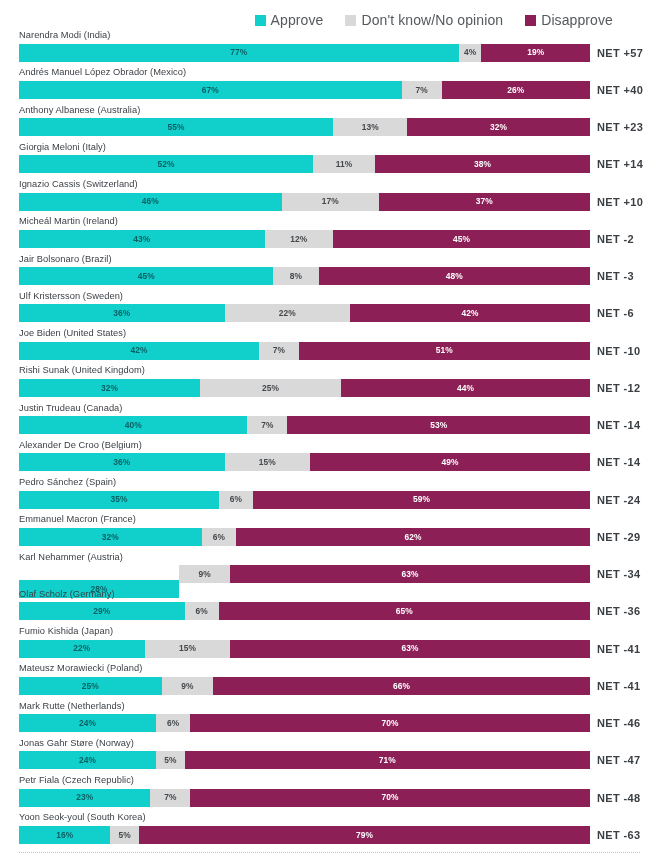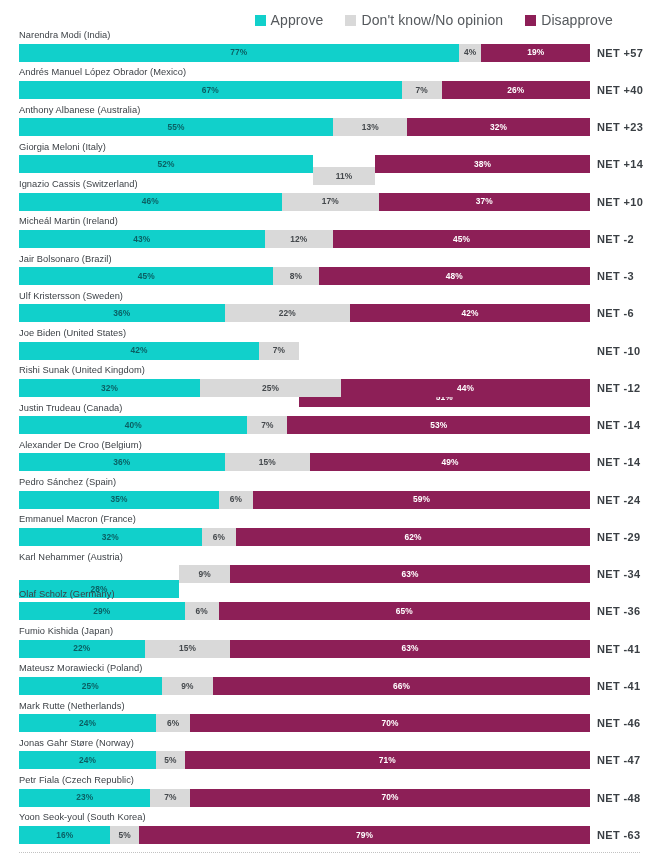--- a/index.html
+++ b/index.html
@@ -199,21 +199,21 @@
           </div>
         </div>
         <div class="net-label">NET +23</div>
       </div>
       <div class="chart-row">
         <div class="row-label">Giorgia Meloni (Italy)</div>
         <div class="bar-track">
           <div class="seg seg-approve" style="width: 52%;">
             <span class="seg-val">52%</span>
           </div>
-          <div class="seg seg-dk" style="width: 11%; margin-top: 12px;">
+          <div class="seg seg-dk" style="width: 11%;">
             <span class="seg-val">11%</span>
           </div>
           <div class="seg seg-disapprove" style="width: 38%;">
             <span class="seg-val">38%</span>
           </div>
         </div>
         <div class="net-label">NET +14</div>
       </div>
       <div class="chart-row">
         <div class="row-label">Ignazio Cassis (Switzerland)</div>
@@ -277,21 +277,21 @@
       </div>
       <div class="chart-row">
         <div class="row-label">Joe Biden (United States)</div>
         <div class="bar-track">
           <div class="seg seg-approve" style="width: 42%;">
             <span class="seg-val">42%</span>
           </div>
           <div class="seg seg-dk" style="width: 7%;">
             <span class="seg-val">7%</span>
           </div>
-          <div class="seg seg-disapprove" style="width: 51%; margin-top: 47px;">
+          <div class="seg seg-disapprove" style="width: 51%;">
             <span class="seg-val">51%</span>
           </div>
         </div>
         <div class="net-label">NET -10</div>
       </div>
       <div class="chart-row">
         <div class="row-label">Rishi Sunak (United Kingdom)</div>
         <div class="bar-track">
           <div class="seg seg-approve" style="width: 32%;">
             <span class="seg-val">32%</span>

